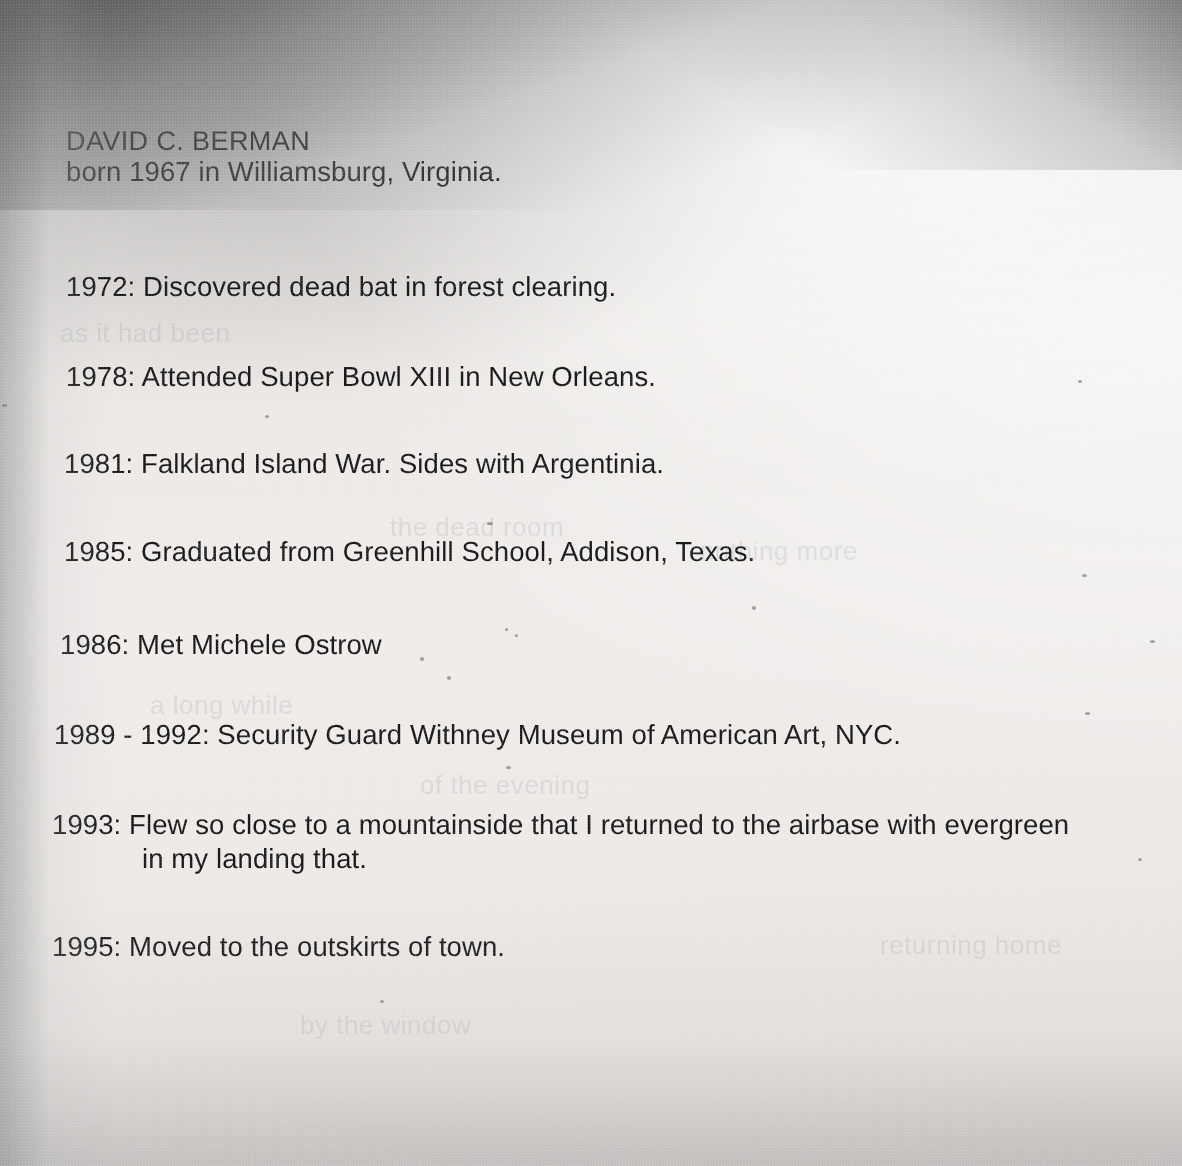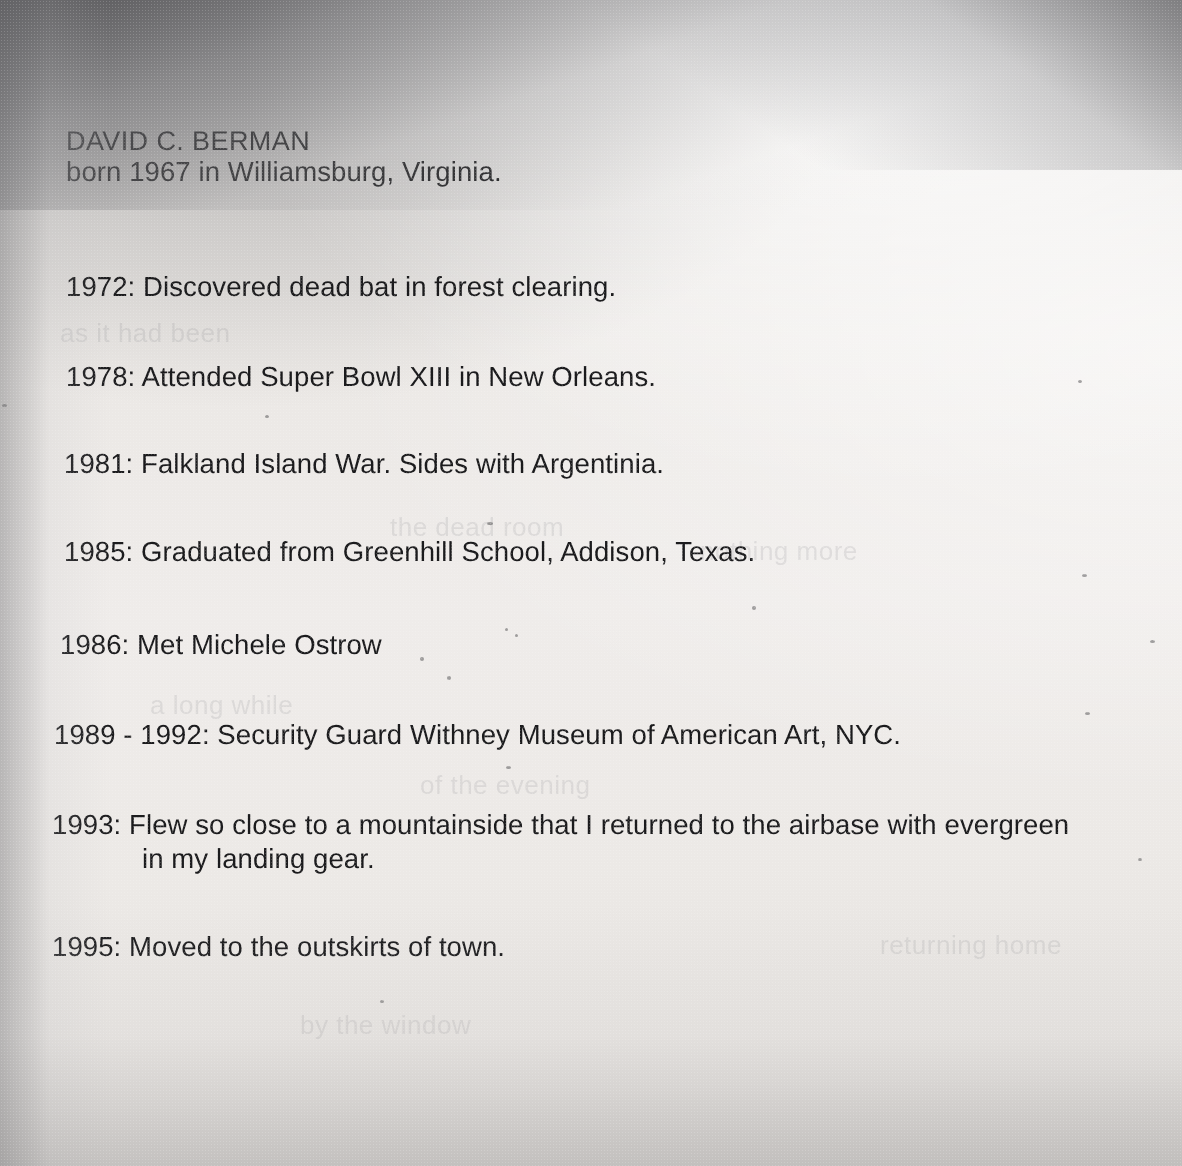--- a/index.html
+++ b/index.html
@@ -133,21 +133,21 @@
     <div class="line" style="left:64px; top:447px;">1981: Falkland Island War. Sides with Argentinia.</div>
 
     <div class="line" style="left:64px; top:535px;">1985: Graduated from Greenhill School, Addison, Texas.</div>
 
     <div class="line" style="left:60px; top:628px;">1986: Met Michele Ostrow</div>
 
     <div class="line" style="left:54px; top:718px;">1989 - 1992: Security Guard Withney Museum of American Art, NYC.</div>
 
     <div class="line" style="left:52px; top:808px;">1993: Flew so close to a mountainside that I returned to the airbase with evergreen</div>
 
-    <div class="line" style="left:142px; top:842px;">in my landing gear.</div>
+    <div class="line" style="left:142px; top:842px;">in my landing that.</div>
 
     <div class="line" style="left:52px; top:930px;">1995: Moved to the outskirts of town.</div>
 
   </div>
 
   <div class="speck" style="left:265px; top:415px; width:4px; height:3px;"></div>
   <div class="speck" style="left:487px; top:522px; width:6px; height:3px;"></div>
   <div class="speck" style="left:1082px; top:574px; width:5px; height:3px;"></div>
   <div class="speck" style="left:1078px; top:380px; width:4px; height:3px;"></div>
   <div class="speck" style="left:1150px; top:640px; width:5px; height:3px;"></div>

